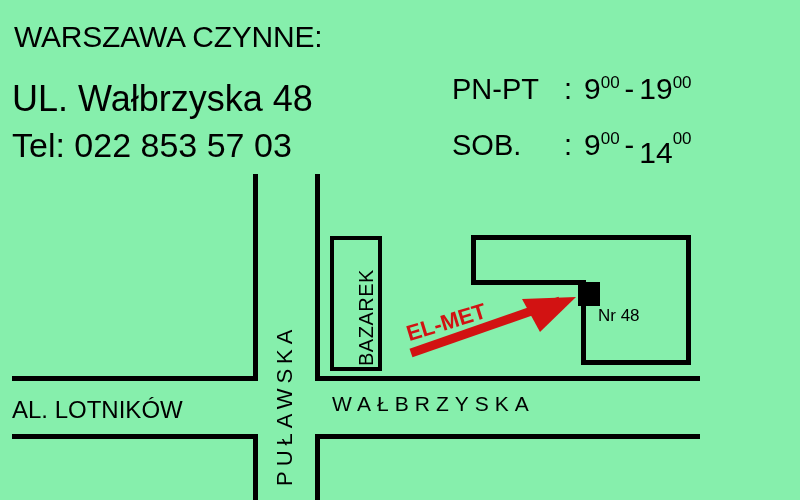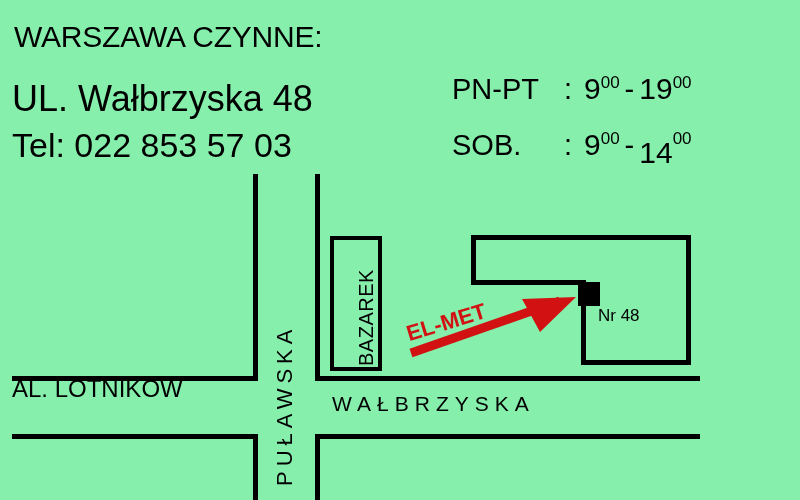--- a/index.html
+++ b/index.html
@@ -88,21 +88,21 @@
     letter-spacing: 5px;
     white-space: nowrap;
     transform-origin: left top;
     transform: rotate(-90deg);
   }
   #lbl-pulawska { left: 272px; top: 486px; }
 
   #lbl-lotnikow {
     position: absolute;
     left: 12px;
-    top: 375px;
+    top: 396px;
     font-size: 24px;
     white-space: nowrap;
   }
   #lbl-walbrzyska {
     position: absolute;
     left: 332px;
     top: 392px;
     font-size: 21px;
     letter-spacing: 6px;
     white-space: nowrap;

